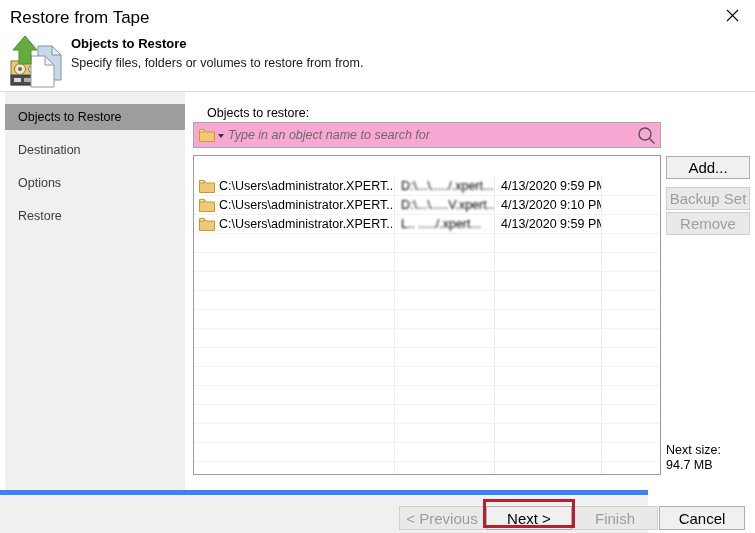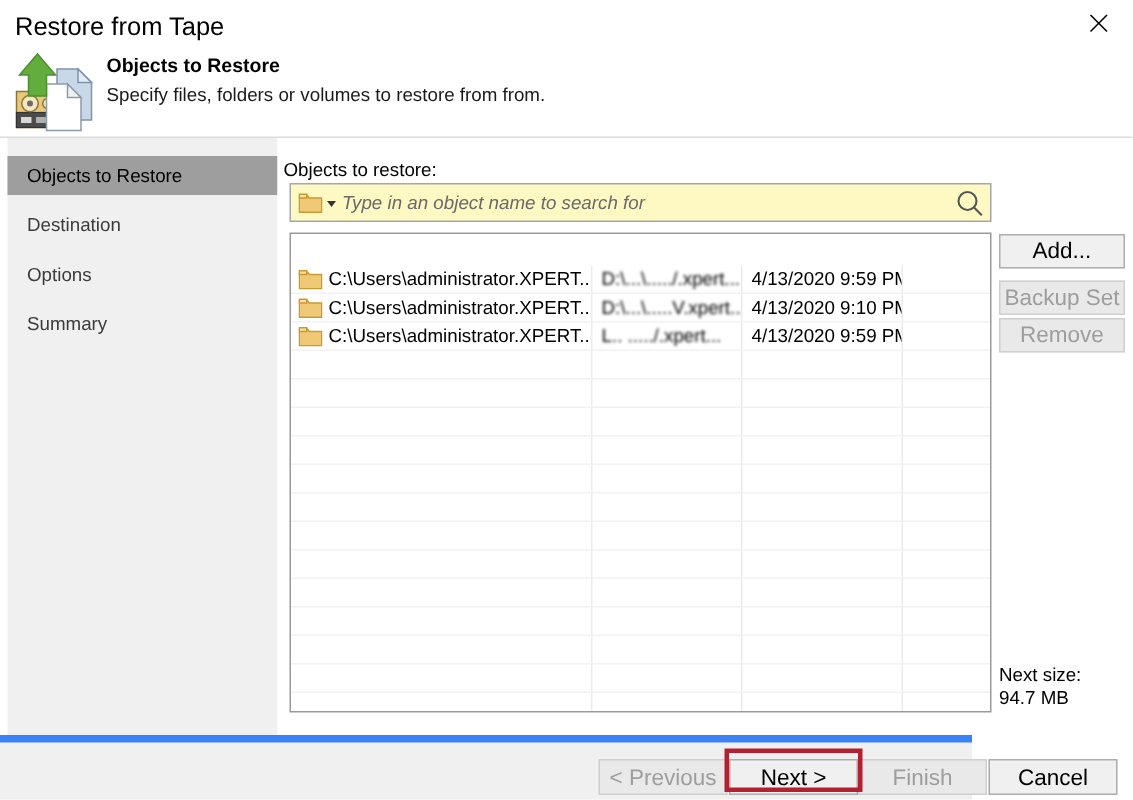--- a/index.html
+++ b/index.html
@@ -109,33 +109,33 @@
   
   .main {
     position: absolute;
     left: 185px; top: 92px;
     width: 570px; height: 398px;
     background: #ffffff;
   }
 
   .field-label {
     position: absolute;
-    left: 4px; top: 14px;
+    left: 22px; top: 14px;
     font-size: 12.5px;
     color: #000;
     white-space: nowrap;
   }
 
   
   .searchbox {
     position: absolute;
     left: 8px; top: 30px;
     width: 468px; height: 26px;
     border: 1px solid #a7a7a7;
-    background: #fef9c3;
+    background: #f9a8d4;
     box-sizing: border-box;
   }
   .search-folder {
     position: absolute;
     left: 5px; top: 5px;
     width: 16px; height: 14px;
   }
   .search-caret {
     position: absolute;
     left: 24px; top: 11px;
@@ -370,21 +370,21 @@
   <div class="sidebar-item selected si0">
     <span>Objects to Restore</span>
   </div>
   <div class="sidebar-item si1">
     <span>Destination</span>
   </div>
   <div class="sidebar-item si2">
     <span>Options</span>
   </div>
   <div class="sidebar-item si3">
-    <span>Summary</span>
+    <span>Restore</span>
   </div>
 </div>
 
 <div class="main">
 
   <div class="field-label">Objects to restore:</div>
 
   <div class="searchbox">
     <svg class="search-folder" viewBox="0 0 16 14">
       <path d="M0.5 2.5 L6 2.5 L7.2 4 L15.5 4 L15.5 13.5 L0.5 13.5 Z" fill="#f0c977" stroke="#c99a33" stroke-width="1"></path>

